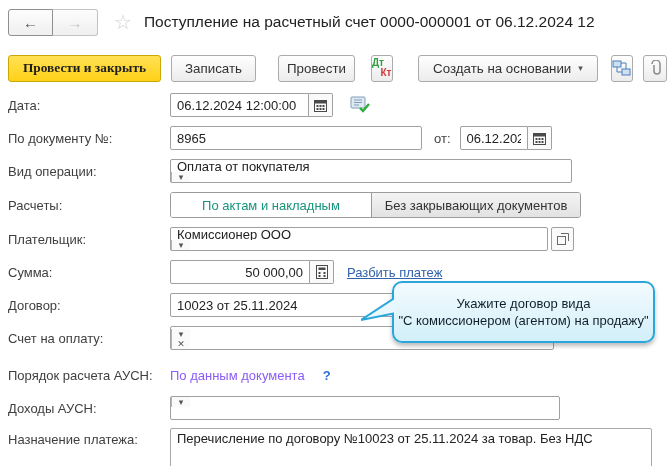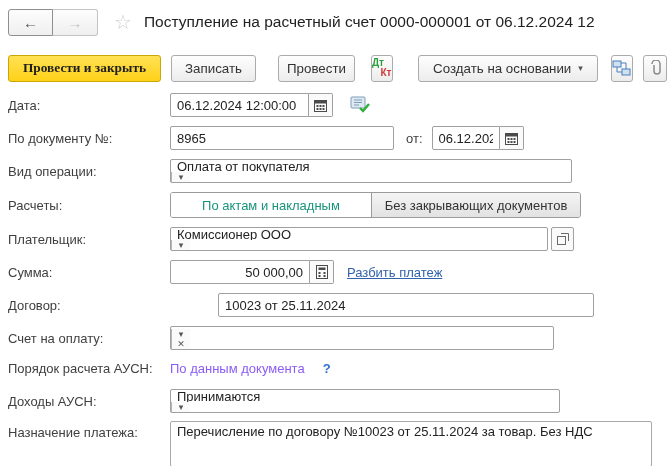--- a/index.html
+++ b/index.html
@@ -148,21 +148,21 @@
       </div>
       <svg width="20" height="18" viewBox="0 0 20 18" style="margin-left:17px">
         <rect x="1" y="1" width="14" height="11" rx="1" fill="#dfe9f2" stroke="#7f9db9"></rect>
         <path d="M4 4 h8 M4 6.5 h8 M4 9 h5" stroke="#7f9db9" fill="none"></path>
         <path d="M10 12 l3 3 l6 -7" stroke="#2fae3c" stroke-width="2.4" fill="none"></path>
       </svg>
     </div>
 
     <div class="row">
       <span class="lbl">По документу №:</span>
-      <input type="text" style="width: 224px;" value="8965">
+      <input type="text" style="width: 252px;" value="8965">
       <span style="margin:0 9px 0 12px">от:</span>
       <div class="group">
         <input type="text" style="width: 68px;" value="06.12.2024">
         <div class="sq-btn">
           <svg width="13" height="13" viewBox="0 0 13 13">
             <rect x="0.5" y="1.5" width="12" height="11" fill="none" stroke="#4a4a4a"></rect>
             <rect x="0.5" y="1.5" width="12" height="3" fill="#4a4a4a"></rect>
             <rect x="2.5" y="6" width="2" height="2" fill="#4a4a4a"></rect>
               <rect x="5.5" y="6" width="2" height="2" fill="#4a4a4a"></rect>
               <rect x="8.5" y="6" width="2" height="2" fill="#4a4a4a"></rect>
@@ -217,47 +217,54 @@
             <rect x="2.5" y="10" width="2" height="2" fill="#4a4a4a"></rect>
               <rect x="7.5" y="10" width="2" height="2" fill="#4a4a4a"></rect>
           </svg>
         </div>
       </div>
       <a class="link" style="margin-left:13px">Разбить платеж</a>
     </div>
 
     <div class="row">
       <span class="lbl">Договор:</span>
-      <input type="text" style="width: 376px; margin-left: 48px;" value="10023 от 25.11.2024">
+      <input type="text" style="width: 376px;" value="10023 от 25.11.2024">
     </div>
 
     <div class="row">
       <span class="lbl">Счет на оплату:</span>
       <div class="combo" style="width:384px">
         <span class="combo-text"></span>
         <span class="combo-btn">▾</span>
         <span class="combo-btn">✕</span>
       </div>
     </div>
 
-    <div class="row" style="margin-top:9px;min-height:18px;margin-bottom:12px">
+    <div class="row" style="margin-top:16px;min-height:18px;margin-bottom:12px">
       <span class="lbl">Порядок расчета АУСН:</span>
       <span class="plain-val">По данным документа</span>
       <span class="help">?</span>
     </div>
 
     <div class="row" style="margin-bottom:8px">
       <span class="lbl">Доходы АУСН:</span>
       <div class="combo" style="width:390px">
-        <span class="combo-text">Принимаются</span>
         <span class="combo-btn">▾</span>
       </div>
     </div>
 
     <div class="row">
       <span class="lbl lbl-top" style="line-height:17px">Назначение платежа:</span>
       <textarea class="purpose" style="">Перечисление по договору №10023 от 25.11.2024 за товар. Без НДС</textarea>
     </div>
 
   </div>
 
+  <div class="callout">
+    <svg class="callout-arrow" width="35" height="30" viewBox="0 0 35 30">
+      <polygon points="35,1 0,24 35,17" fill="#e9f8fe" stroke="#2aa6dc" stroke-width="2"></polygon>
+      <rect x="33" y="0" width="2" height="19" fill="#e9f8fe"></rect>
+    </svg>
+    <div>Укажите договор вида</div>
+    <div>"С комиссионером (агентом) на продажу"</div>
+  </div>
 
 </div>
 
 </body></html>

